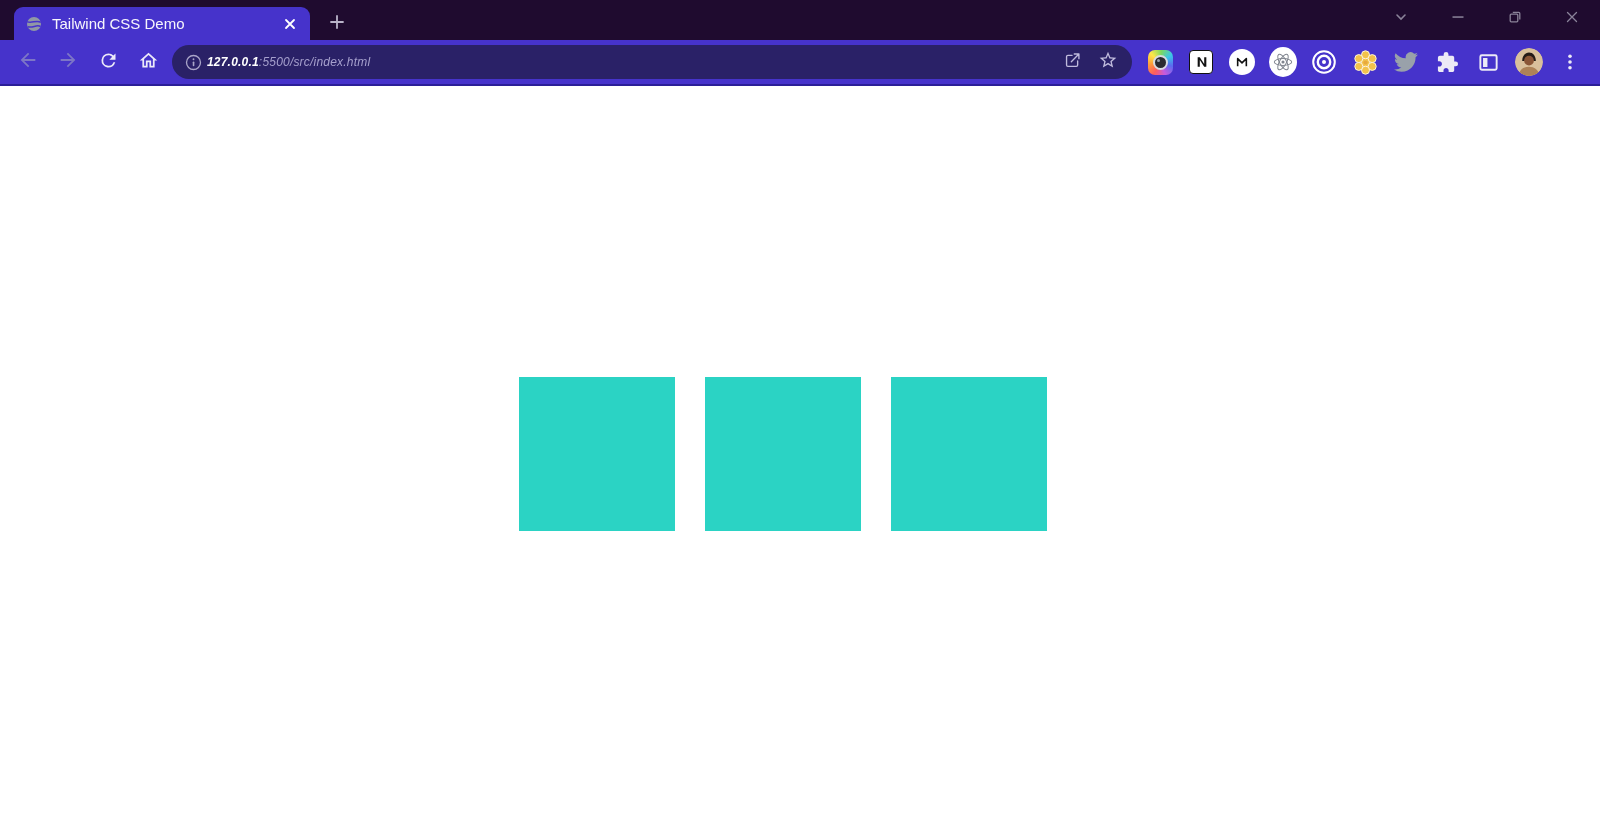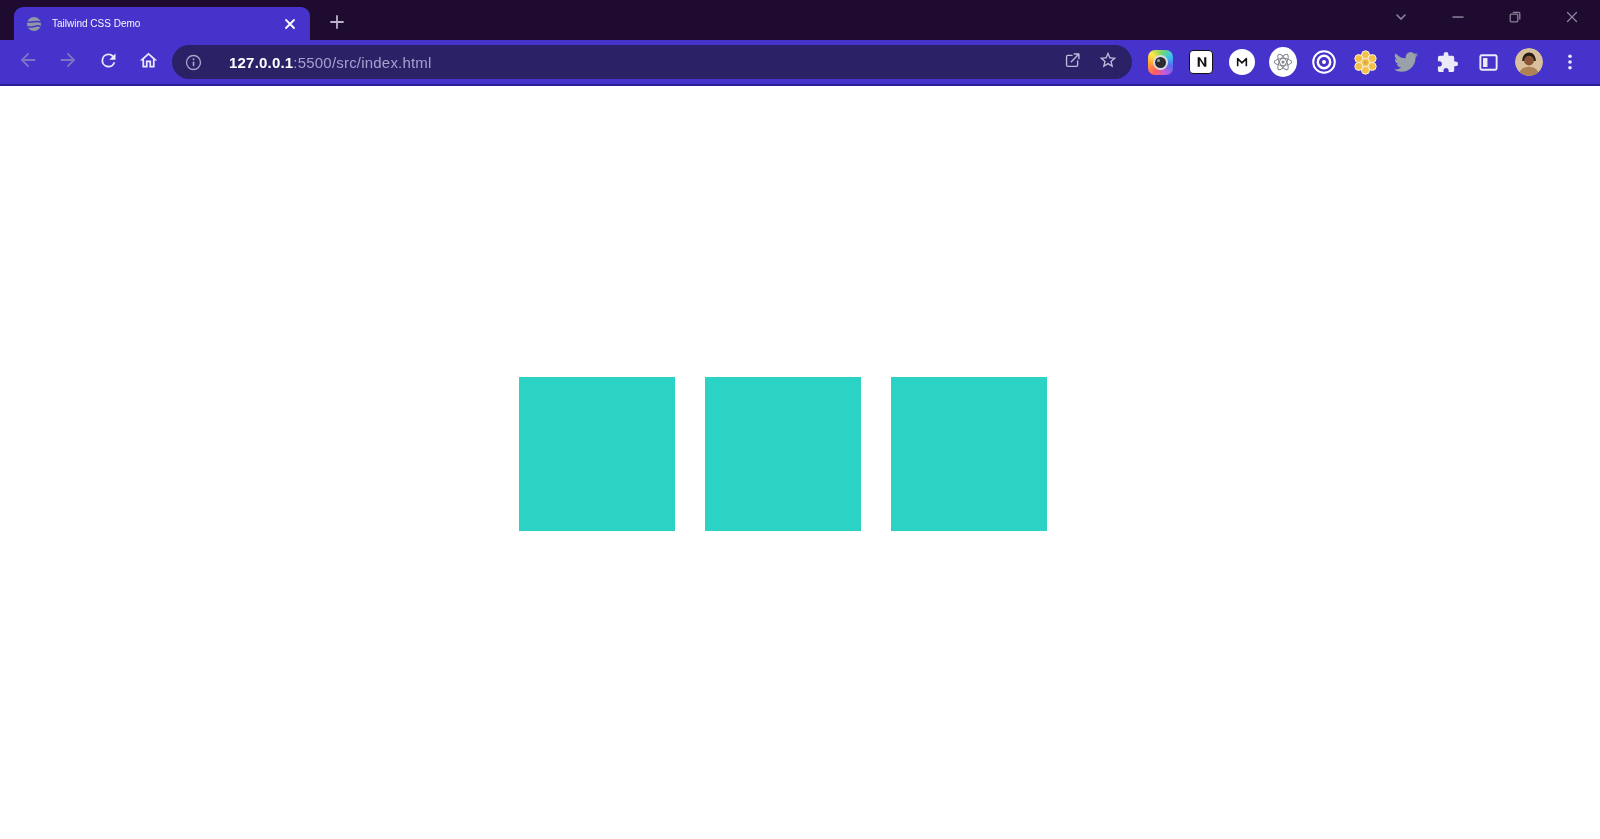--- a/index.html
+++ b/index.html
@@ -5,39 +5,39 @@
   * { margin:0; padding:0; box-sizing:border-box; }
   html,body { width:1600px; height:839px; }
   body { font-family:"Liberation Sans","DejaVu Sans",sans-serif; background:#fff; }
   .stage { position:relative; width:1600px; height:839px; overflow:hidden; }
 
   
   .tabbar { position:relative; height:40px; background:#1f0b2f; }
   .tab { position:absolute; left:14px; top:7px; width:296px; height:33px;
          background:#4633cb; border-radius:9px 9px 0 0;
          display:flex; align-items:center; padding:0 10px 0 12px; cursor:default; }
-  .tab-title { flex:1; margin-left:10px; font-size:10px; color:#f7f6fc;
+  .tab-title { flex:1; margin-left:10px; font-size:15px; color:#f7f6fc;
                white-space:nowrap; overflow:hidden; }
   .icon-btn { display:flex; align-items:center; justify-content:center;
               border-radius:50%; }
   .tab-close { width:20px; height:20px; }
   .new-tab { position:absolute; left:322px; top:9px; width:30px; height:30px;
              display:flex; align-items:center; justify-content:center; }
   .win-controls { position:absolute; right:0; top:0; height:38px; display:flex; }
   .win-btn { width:57px; height:100%; display:flex; align-items:center; justify-content:center; }
 
   
   .toolbar { height:46px; background:#4633cb; border-bottom:2px solid #2b1f98;
              display:flex; align-items:center; padding:0 8px; }
   .nav-btn { width:40px; height:36px; display:flex; align-items:center; justify-content:center;
              border-radius:50%; flex:0 0 auto; }
   .omnibox { flex:1; min-width:0; height:34px; background:#2a2167; border-radius:17px;
              display:flex; align-items:center; padding:0 6px 0 13px; margin:0 8px 0 4px; }
-  .url { flex:1; min-width:0; margin-left:27px; font-size:15px; white-space:nowrap;
-         overflow:hidden; letter-spacing:.2px; }
+  .url { flex:1; min-width:0; margin-left:5px; font-size:12px; white-space:nowrap;
+         overflow:hidden; letter-spacing:.2px;font-style:italic; }
   .url-host { color:#ffffff; font-weight:700; }
   .url-path { color:#a6a0cd; }
   .omni-act { width:36px; height:30px; display:flex; align-items:center; justify-content:center; }
 
   .extensions { display:flex; align-items:center; gap:13px; padding:0 8px 0 6px; flex:0 0 auto; }
   .ext { width:28px; height:28px; display:flex; align-items:center; justify-content:center; }
 
   .ext-camera { width:25px; height:25px; border-radius:7px;
       background:conic-gradient(from 210deg,#ff5d5d,#ff9d3a,#ffe84a,#7bd962,#3ac7e8,#5a6cf0,#c45ae0,#ff5d5d);
       display:flex; align-items:center; justify-content:center; }

